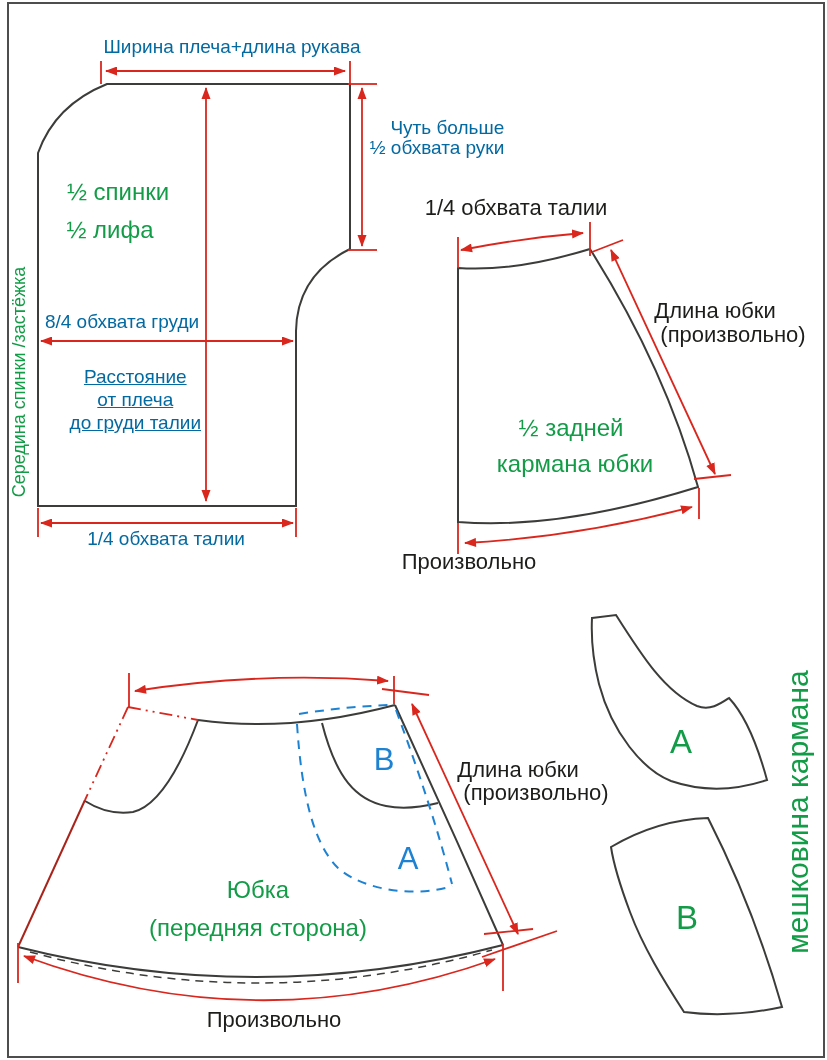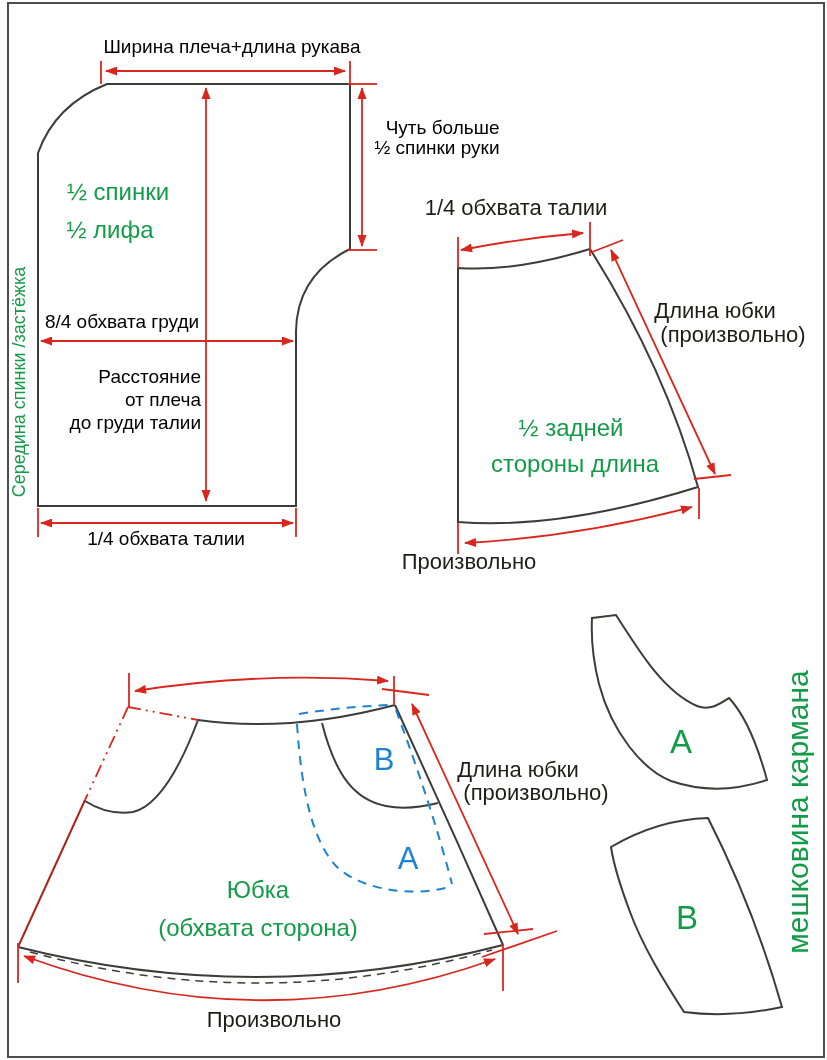--- a/index.html
+++ b/index.html
@@ -4,34 +4,35 @@
 <style>
   html,body{margin:0;padding:0;background:#ffffff;}
   .canvas{
     position:relative;width:827px;height:1060px;background:#ffffff;overflow:hidden;
     font-family:"Liberation Sans",sans-serif;
   }
   .lbl{
     position:absolute;transform:translate(-50%,-50%);white-space:nowrap;line-height:1.05;
   }
   .lbl.center{text-align:right;}
-  .red{color:#000000;}
+  .red{color:#0369a1;}
   .green{color:#139c47;}
   .blue{color:#1e82d2;}
   .black{color:#1d1d1b;}
   .f19{font-size:19px;}
   .f22{font-size:22px;}
   .f23{font-size:24px;}
   .f31{font-size:31px;font-weight:400;}
   .f32{font-size:24px;}
   .f33{font-size:33px;}
   .vert{transform:translate(-50%,-50%) rotate(-90deg);}
   .rightblock{
-    position:absolute;transform:translateX(-100%);text-align:right;white-space:nowrap;
+    position:absolute;transform:translateX(-100%);text-align:center;white-space:nowrap;
     line-height:23px;
+    text-decoration:underline;
   }
   svg{position:absolute;left:0;top:0;}
 </style>
 </head>
 <body>
 
 <div class="canvas">
 
   <svg width="827" height="1060" viewBox="0 0 827 1060">
     <defs>
@@ -109,45 +110,45 @@
       <line x1="503" y1="944" x2="503" y2="991"></line>
     </g>
 
     <path d="M 592,618 L 616,615 C 642,656 665,692 697,706 C 710,711 720,704 729,698 C 746,716 758,747 767,780 C 737,790 703,792 671,781 C 643,770 612,733 599,684 C 594,664 591,638 592,618 Z" fill="none" stroke="#3c3c3b" stroke-width="2"></path>
     <path d="M 611,847 C 645,827 676,819 708,818 C 739,879 764,944 782,1007 C 749,1014 714,1016 684,1012 C 664,981 643,947 630,912 C 621,888 614,867 611,847 Z" fill="none" stroke="#3c3c3b" stroke-width="2"></path>
   </svg>
 
   <div class="lbl red f19" style="left:232px;top:47px">Ширина плеча+длина рукава</div>
   <div class="lbl red f19 center" style="left:437px;top:138px">
     <div>Чуть больше</div>
-    <div>½ спинки руки</div>
+    <div>½ обхвата руки</div>
   </div>
   <div class="lbl green f23" style="left:118px;top:192px">½ спинки</div>
   <div class="lbl green f23" style="left:110px;top:230px">½ лифа</div>
   <div class="lbl vert green" style="left:19px;top:382px;font-size:18px">Середина спинки /застёжка</div>
   <div class="lbl red f19" style="left:122px;top:322px">8/4 обхвата груди</div>
   <div class="rightblock red f19" style="left:201px;top:365px">
     <div>Расстояние</div>
     <div>от плеча</div>
     <div>до груди талии</div>
   </div>
   <div class="lbl red f19" style="left:166px;top:539px">1/4 обхвата талии</div>
 
   <div class="lbl black f22" style="left:516px;top:208px">1/4 обхвата талии</div>
   <div class="lbl black f22" style="left:715px;top:311px">Длина юбки</div>
   <div class="lbl black f22" style="left:733px;top:335px">(произвольно)</div>
   <div class="lbl green f32" style="left:571px;top:428px">½ задней</div>
-  <div class="lbl green f32" style="left:575px;top:464px">стороны длина</div>
+  <div class="lbl green f32" style="left:575px;top:464px">кармана юбки</div>
   <div class="lbl black f22" style="left:469px;top:562px">Произвольно</div>
 
   <div class="lbl blue f31" style="left:384px;top:760px">В</div>
   <div class="lbl blue f31" style="left:408px;top:859px">А</div>
   <div class="lbl black f22" style="left:518px;top:770px">Длина юбки</div>
   <div class="lbl black f22" style="left:536px;top:793px">(произвольно)</div>
   <div class="lbl green f32" style="left:258px;top:890px">Юбка</div>
-  <div class="lbl green f32" style="left:258px;top:928px">(обхвата сторона)</div>
+  <div class="lbl green f32" style="left:258px;top:928px">(передняя сторона)</div>
   <div class="lbl black f22" style="left:274px;top:1020px">Произвольно</div>
 
   <div class="lbl green f33" style="left:681px;top:742px">А</div>
   <div class="lbl green f33" style="left:687px;top:918px">В</div>
   <div class="lbl vert green" style="left:798px;top:812px;font-size:30px">мешковина кармана</div>
 
 </div>
 
 </body></html>

